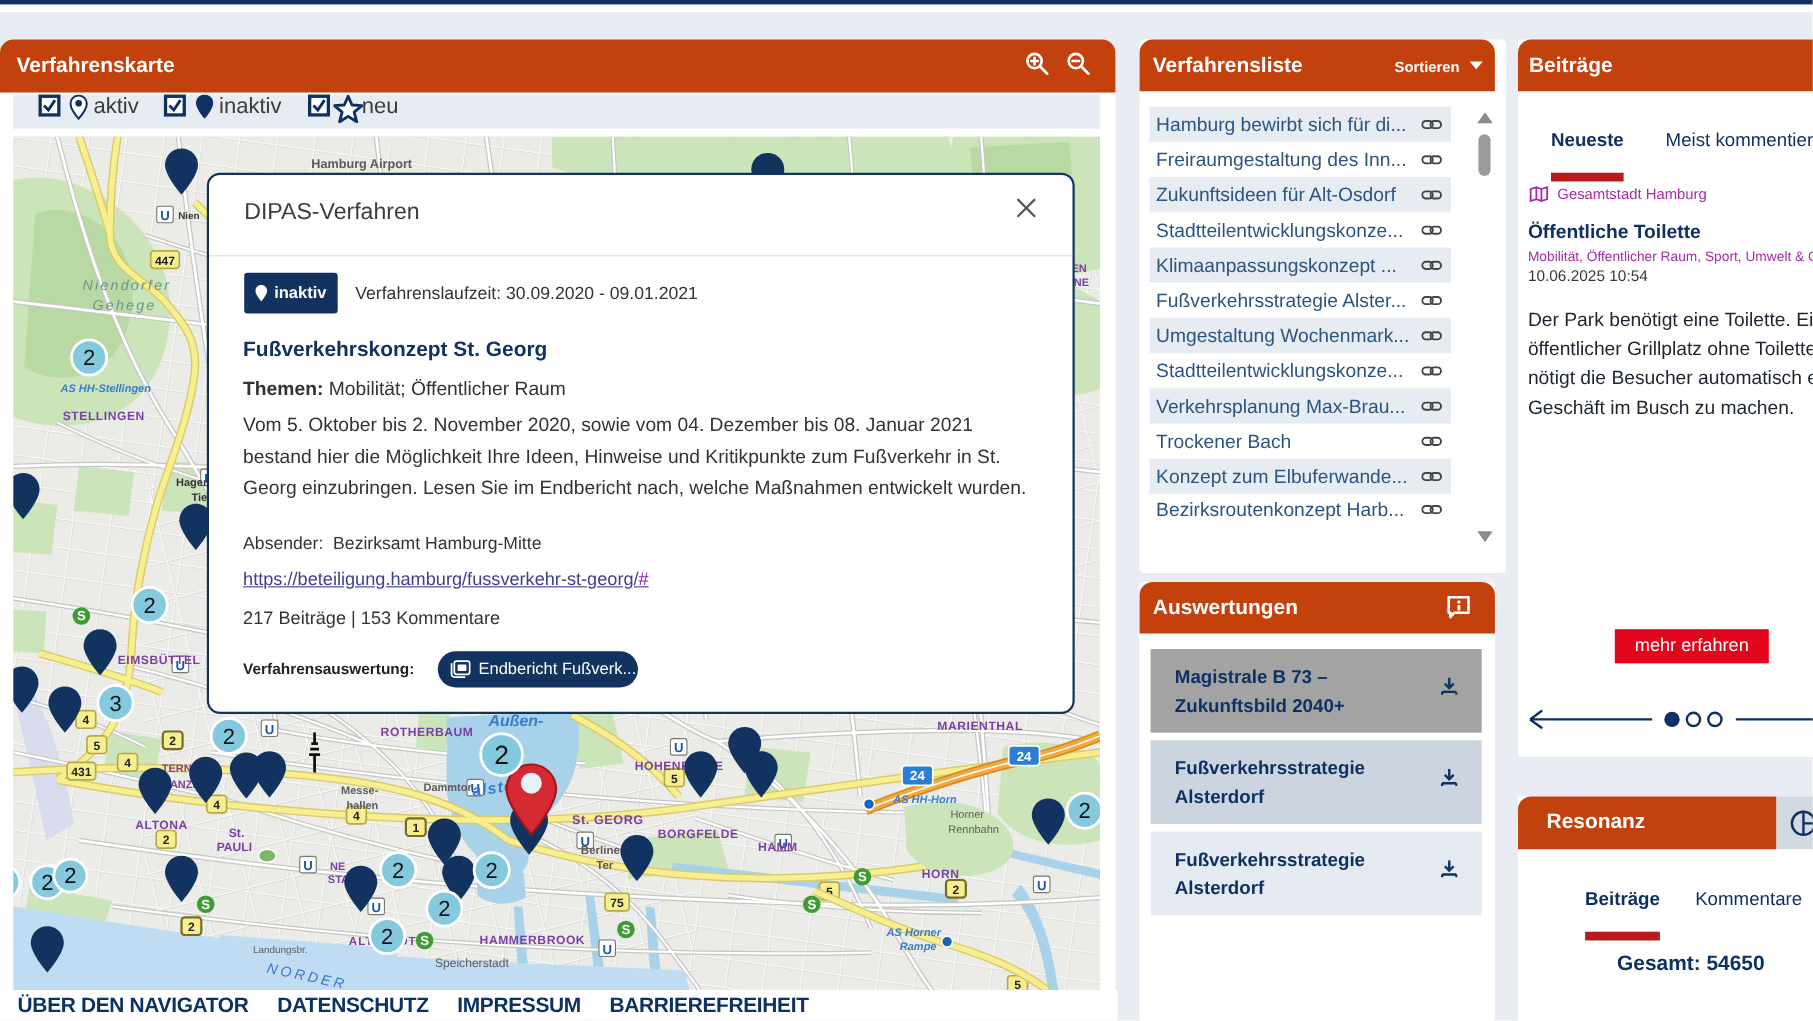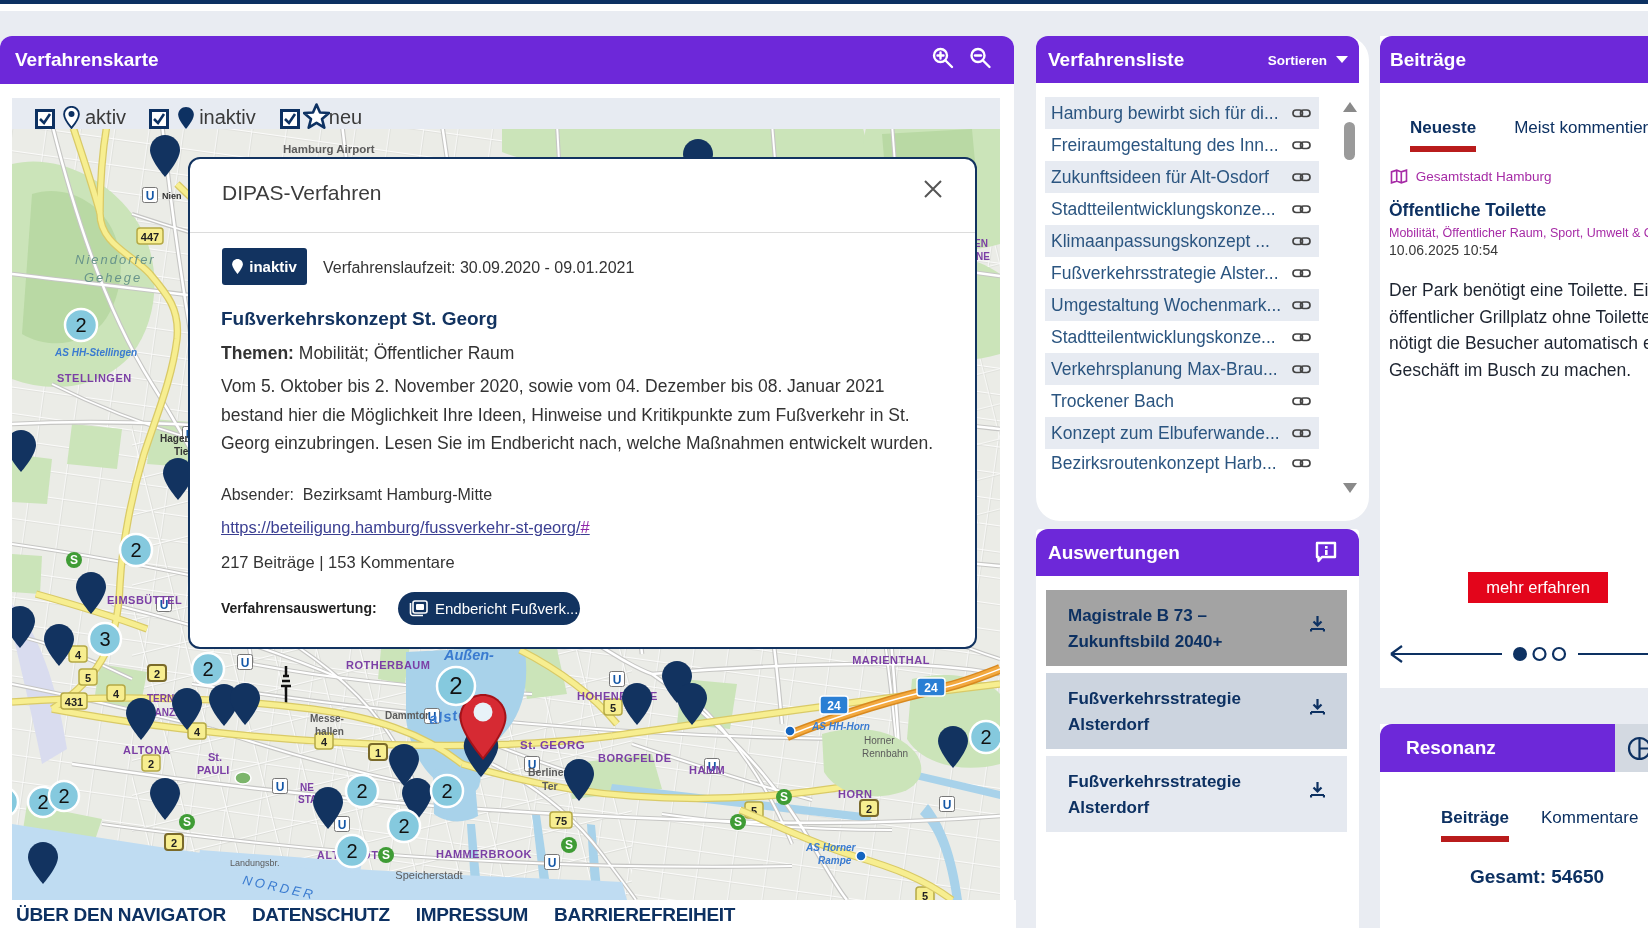--- a/index.html
+++ b/index.html
@@ -3,37 +3,37 @@
 <meta charset="utf-8">
 <title>DIPAS navigator</title>
 <style>
   * { margin:0; padding:0; box-sizing:border-box; }
   html,body { width:1648px; height:928px; overflow:hidden; background:#fff;
     font-family:"Liberation Sans", sans-serif; }
   body { position:relative; }
   .abs { position:absolute; }
   .topbar { left:0; top:0; width:1648px; height:4px; background:#0d3162; }
   .graybg { left:0; top:11px; width:1648px; height:917px; background:#e9ecf2; }
-  .hdr { background:#6d28d9; color:#fff; font-weight:bold; font-size:19px;
+  .hdr { background:#c2410c; color:#fff; font-weight:bold; font-size:19px;
          display:flex; align-items:center; }
   
   .mapcard { left:0; top:36px; width:1014px; height:864px; background:#fff;
      border-radius:12px 12px 0 0; }
   .mapcard .hdr { position:absolute; left:0; top:0; width:1014px; height:48px;
      border-radius:12px 12px 0 0; padding-left:15px; }
-  .chkrow { left:12px; top:62px; width:988px; height:31px; z-index:2; background:#e7ebf2;
-     display:flex; align-items:flex-end; font-size:20px; color:#3a3a3a; }
+  .chkrow { left:12px; top:50px; width:988px; height:31px; z-index:2; background:#e7ebf2;
+     display:flex; align-items:flex-start; font-size:20px; color:#3a3a3a; }
   .chk { width:20px; height:20px; border:3px solid #0d3162; position:relative; background:#fff;}
   .mapbox { left:12px; top:88px; width:988px; height:776px; overflow:hidden; background:#eef0ea;}
   .whitefoot { left:0; top:900px; width:1016px; height:28px; background:#fff; }
   .footer { left:16px; top:904px; font-size:19px; font-weight:bold; color:#0d3162; letter-spacing:-0.3px; }
   .footer span { margin-right:26px; }
   
   .panel { position:absolute; background:#fff; }
-  .vlist { left:1036px; top:36px; width:333px; height:485px; border-radius:24px; }
+  .vlist { left:1036px; top:36px; width:333px; height:485px; border-radius:4px; }
   .vlist .hdr { position:absolute; left:0; top:0; width:323px; height:47px;
      border-radius:12px 12px 0 0; padding-left:12px; }
   .sortieren { position:absolute; right:21px; top:17px; font-size:13.5px; font-weight:bold; color:#fff;}
   .sortieren:after { content:""; display:inline-block; margin-left:9px; vertical-align:2px;
      border-left:6px solid transparent; border-right:6px solid transparent; border-top:7px solid #fff;}
   .rows { position:absolute; left:9px; top:61px; width:274px; }
   .row { height:32px; line-height:32px; font-size:17.5px; color:#2b5580; padding:0 8px 0 6px;
      white-space:nowrap; overflow:hidden; display:flex; align-items:center; }
   .row:nth-child(odd) { background:#e7ebf2; }
   .row .t { flex:1 1 auto; overflow:hidden; text-overflow:ellipsis; }
@@ -46,21 +46,21 @@
   .sbar .th { position:absolute; top:20px; left:1px; width:11px; height:38px; background:#9a9a9a; border-radius:6px;}
   .ausw { left:1036px; top:529px; width:323px; height:412px; border-radius:4px; }
   .ausw .hdr { position:absolute; left:0; top:0; width:323px; height:47px;
      border-radius:12px 12px 0 0; padding-left:12px; }
   .aitem { position:absolute; left:10px; width:301px; height:76px; color:#0d3162;
      font-size:17px; font-weight:bold; line-height:26px; padding:13px 0 0 22px; }
   .beitr { left:1380px; top:36px; width:430px; height:652px; }
   .beitr .hdr { position:absolute; left:0; top:0; width:430px; height:47px;
      border-radius:12px 0 0 0; padding-left:10px; }
   .tabs { position:absolute; left:30px; top:82px; font-size:17px; color:#0d3162; }
-  .tabs .act { font-weight:bold; border-bottom:6px solid #b91c1c; padding-bottom:9px; }
+  .tabs .act { font-weight:bold; border-bottom:8px solid #b91c1c; padding-bottom:20px; }
   .reso { left:1380px; top:724px; width:430px; height:236px; }
   .reso .hdr { position:absolute; left:0; top:0; width:235px; height:48px;
      border-radius:12px 0 0 0; padding-left:26px; }
   .resoicon { position:absolute; left:235px; top:0; width:48px; height:48px; background:#d3d9e1;
      display:flex; align-items:center; justify-content:center; }
   .redbtn { position:absolute; left:88px; top:536px; width:140px; height:31px; background:#e3051b;
      color:#fff; font-size:16.5px; text-align:center; line-height:31px; }
 </style>
 </head>
 <body>

